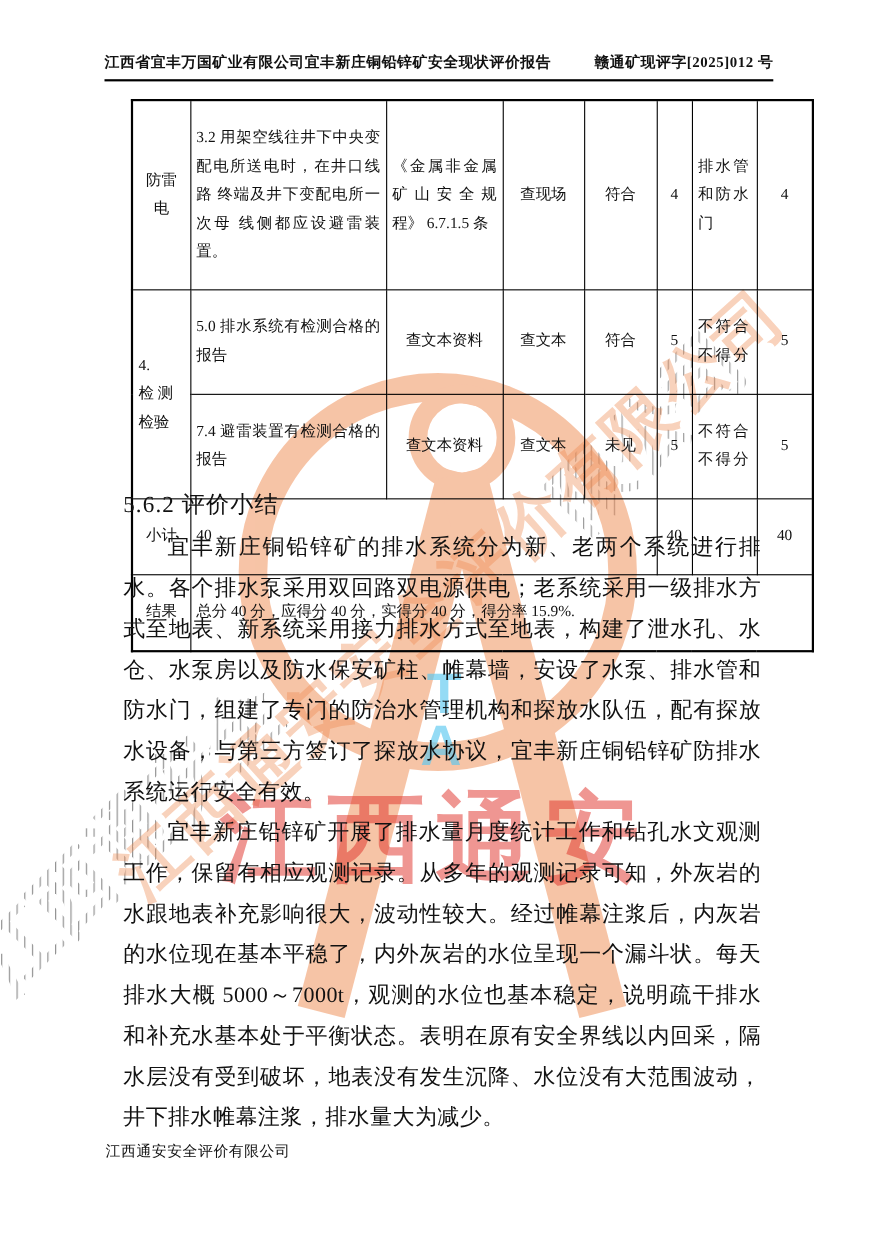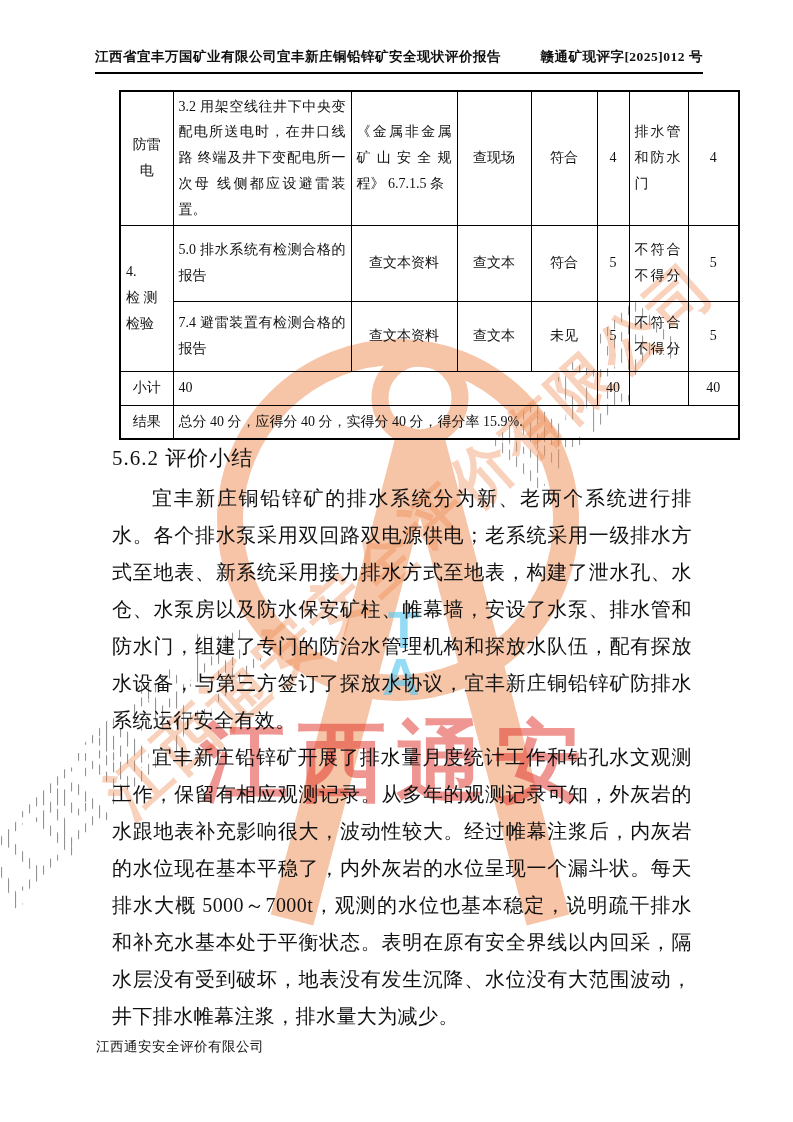--- a/index.html
+++ b/index.html
@@ -19,21 +19,21 @@
     display:flex; justify-content:space-between; 
     font-size:13.5px; font-weight:bold; letter-spacing:0.5px;
   }
 
   
   table.eval {
     position:absolute; left:119px; top:90px; width:619px;
     border-collapse:collapse; table-layout:fixed;
     font-size:14px; line-height:1.85; color:#111;
   }
-  table.eval td { border:1.6px solid #000; padding:1px 5px; vertical-align:middle;font-family:Liberation Serif, serif; }
+  table.eval td { border:1.6px solid #000; padding:21px 5px; vertical-align:middle;font-family:Liberation Serif, serif; }
   table.eval { border:2px solid #000; }
   td.c { text-align:center;margin-top:44px; }
   td.t { vertical-align:top; padding-top:7px; }
   td.j { text-align:justify; text-align-last:left; }
   td.pre { white-space:pre-line; }
   .col-cat  { width:53px; }
   .col-item { width:178px; }
   .col-basis{ width:106px; }
   .col-meth { width:74px; }
   .col-res  { width:66px; }

